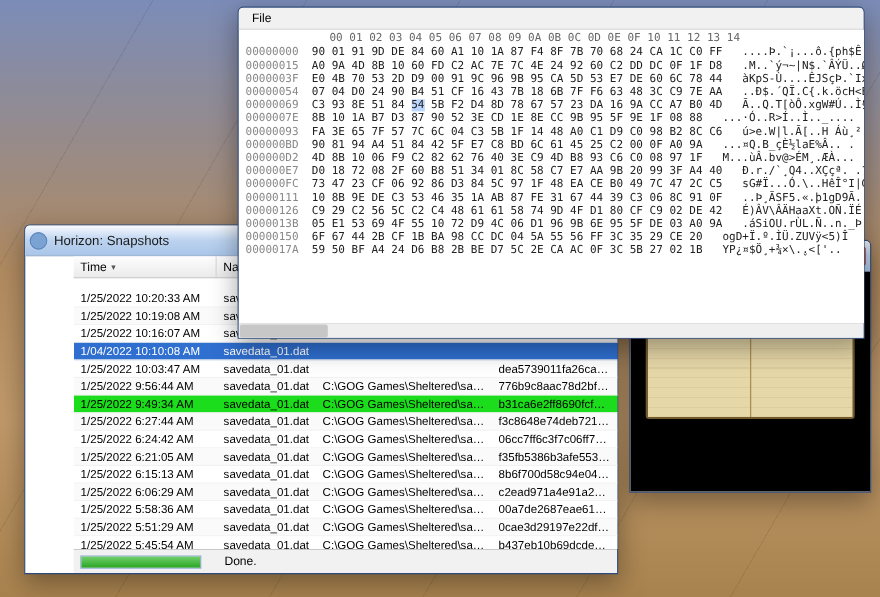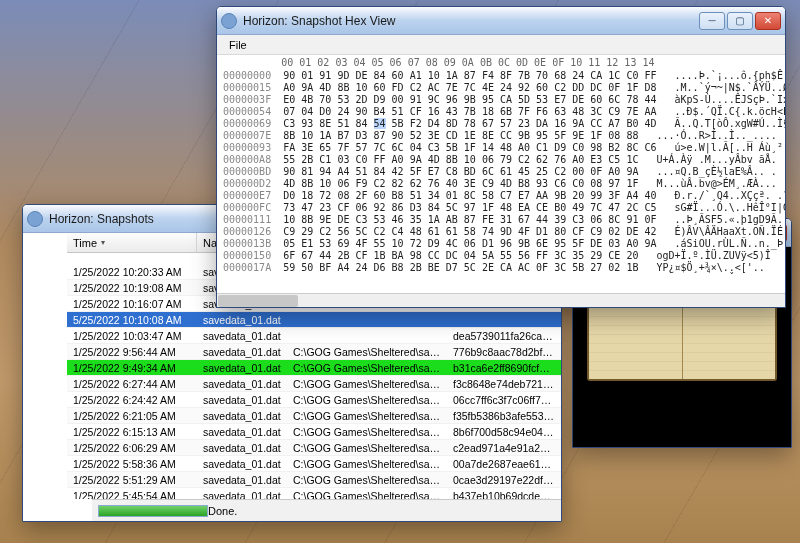--- a/index.html
+++ b/index.html
@@ -52,21 +52,21 @@
     height:20px; background:#f1f1f1; border-bottom:1px solid #d9d9d9;
     display:flex; align-items:center; padding:0 6px; font-size:11px;
   }
   .menubar span { padding:2px 6px; }
 
   
   #hexwin { left:216px; top:6px; width:570px; height:302px; z-index:3;}
   .hexbody { flex:1; overflow:auto; background:#fff;}
   .hexheader {
     font-family: Consolas, monospace; font-size:10px; color:#666;
-    padding:2px 4px; white-space:pre;
+    padding:2px 22px; white-space:pre;
   }
   .hexcontent { font-family: Consolas, monospace; font-size:10px; color:#222; padding:0 6px 6px;}
   .hexrow { white-space:pre; line-height:12px;}
   .hexrow .addr { color:#888; }
   .hexhl { background:#bcd7ff; }
   .hexscroll{ height:14px; background:#efefef; border-top:1px solid #ccc; display:flex;}
   .hexscroll .thumb{ width:80px;height:12px;margin:1px;background:#c7c7c7;border-radius:2px;}
 
   
   #snapwin { left:22px; top:204px; width:540px; height:318px; z-index:2;}
@@ -84,59 +84,49 @@
   .gridrows { flex:1; overflow:auto;margin-top:11px;}
   .row { display:flex; height:16px; font-size:10.5px; align-items:center; border-bottom:1px solid #f1f1f1; background:#fff;}
   .row:nth-child(even){ background:#fafafa;}
   .row .cell{ padding:0 6px; white-space:nowrap; overflow:hidden; text-overflow:ellipsis;}
   .cell-time{width:130px;}
   .cell-name{width:90px;}
   .cell-file{width:160px;}
   .cell-hash{flex:1;}
   .row.sel { background:#2f6fd0; color:#fff;}
   .row.hl  { background:#1cdd1c;}
-  .statusbar{ height:22px; background:#f1f1f1; border-top:1px solid #c9c9c9; display:flex; align-items:center; padding:0 6px; gap:0;margin-left:25px;}
+  .statusbar{ height:22px; background:#f1f1f1; border-top:1px solid #c9c9c9; display:flex; align-items:center; padding:0 6px; gap:21px;}
   .progress{ width:110px; height:12px; border:1px solid #8aa9d0; background:#e8eff8; }
   .progress .fill{ height:100%; width:100%; background:linear-gradient(180deg,#71d06c,#2aa524);}
 
   
   #imgwin { left:572px; top:218px; width:220px; height:230px; z-index:1;}
   .imgbody{ flex:1; background:#000; display:flex; align-items:flex-start; justify-content:center; padding-top:14px;}
   .book{ width:190px; height:120px; background:linear-gradient(180deg,#cbb17a,#b89a5e);
     display:flex; border:2px solid #735a2e; border-radius:3px; }
   .book .page{ flex:1; background:repeating-linear-gradient(180deg,#e6d7a8 0 8px,#dccd9e 8px 9px); border-right:1px solid #a2884d;}
   .book .page:last-child{border-right:none;}
 </style>
 </head>
 <body>
 
 <div id="hexwin" class="window">
-  <div class="titlebar">
-    <span class="app-icon"></span>
-    <span class="title">Horizon: Snapshot Hex View</span>
-    <div class="winbtns">
-      <div class="winbtn">─</div>
-      <div class="winbtn">▢</div>
-      <div class="winbtn close">✕</div>
-    </div>
-  </div>
   <div class="menubar">
     <span>File</span>
   </div>
   <div class="hexbody">
     <div class="hexheader">          00 01 02 03 04 05 06 07 08 09 0A 0B 0C 0D 0E 0F 10 11 12 13 14</div>
     <div class="hexcontent" id="hexcontent">
         <div class="hexrow"><span class="addr">00000000</span>  90 01 91 9D DE 84 60 A1 10 1A 87 F4 8F 7B 70 68 24 CA 1C C0 FF   ....Þ.`¡...ô.{ph$Ê.Ày</div>
         <div class="hexrow"><span class="addr">00000015</span>  A0 9A 4D 8B 10 60 FD C2 AC 7E 7C 4E 24 92 60 C2 DD DC 0F 1F D8   .M..`ý¬~|N$.`ÂÝÜ..Ø</div>
         <div class="hexrow"><span class="addr">0000003F</span>  E0 4B 70 53 2D D9 00 91 9C 96 9B 95 CA 5D 53 E7 DE 60 6C 78 44   àKpS-Ù....ÊJSçÞ.`IxD</div>
         <div class="hexrow"><span class="addr">00000054</span>  07 04 D0 24 90 B4 51 CF 16 43 7B 18 6B 7F F6 63 48 3C C9 7E AA   ..Ð$.´QÏ.C{.k.öcH&lt;É~ª</div>
         <div class="hexrow"><span class="addr">00000069</span>  C3 93 8E 51 84 <span class="hexhl">54</span> 5B F2 D4 8D 78 67 57 23 DA 16 9A CC A7 B0 4D   Ã..Q.T[òÔ.xgW#Ú..Ì§°M</div>
         <div class="hexrow"><span class="addr">0000007E</span>  8B 10 1A B7 D3 87 90 52 3E CD 1E 8E CC 9B 95 5F 9E 1F 08 88   ...·Ó..R&gt;Í..Ì.._....</div>
         <div class="hexrow"><span class="addr">00000093</span>  FA 3E 65 7F 57 7C 6C 04 C3 5B 1F 14 48 A0 C1 D9 C0 98 B2 8C C6   ú&gt;e.W|l.Ã[..H Áù¸²..Æ</div>
-        <div class="hexrow"><span class="addr">000000A8</span>  55 2B C1 03 C0 FF A0 9A 4D 8B 10 06 79 C2 62 76 A0 E3 C5 1C   U+Á.Àÿ .M...yÂbv ãÅ.</div>
         <div class="hexrow"><span class="addr">000000BD</span>  90 81 94 A4 51 84 42 5F E7 C8 BD 6C 61 45 25 C2 00 0F A0 9A   ...¤Q.B_çÈ½laE%Â.. .</div>
         <div class="hexrow"><span class="addr">000000D2</span>  4D 8B 10 06 F9 C2 82 62 76 40 3E C9 4D B8 93 C6 C0 08 97 1F   M...ùÂ.bv@&gt;ÉM¸.ÆÀ...</div>
         <div class="hexrow"><span class="addr">000000E7</span>  D0 18 72 08 2F 60 B8 51 34 01 8C 58 C7 E7 AA 9B 20 99 3F A4 40   Ð.r./`¸Q4..XÇçª. .?¤@</div>
         <div class="hexrow"><span class="addr">000000FC</span>  73 47 23 CF 06 92 86 D3 84 5C 97 1F 48 EA CE B0 49 7C 47 2C C5   sG#Ï...Ó.\..HêÎ°I|G,Å</div>
         <div class="hexrow"><span class="addr">00000111</span>  10 8B 9E DE C3 53 46 35 1A AB 87 FE 31 67 44 39 C3 06 8C 91 0F   ..Þ¸ÃSF5.«.þ1gD9Ã...</div>
         <div class="hexrow"><span class="addr">00000126</span>  C9 29 C2 56 5C C2 C4 48 61 61 58 74 9D 4F D1 80 CF C9 02 DE 42   É)ÂV\ÂÄHaaXt.OÑ.ÏÉ.ÞB</div>
         <div class="hexrow"><span class="addr">0000013B</span>  05 E1 53 69 4F 55 10 72 D9 4C 06 D1 96 9B 6E 95 5F DE 03 A0 9A   .áSiOU.rÙL.Ñ..n._Þ. .</div>
         <div class="hexrow"><span class="addr">00000150</span>  6F 67 44 2B CF 1B BA 98 CC DC 04 5A 55 56 FF 3C 35 29 CE 20   ogD+Ï.º.ÌÜ.ZUVÿ&lt;5)Î </div>
         <div class="hexrow"><span class="addr">0000017A</span>  59 50 BF A4 24 D6 B8 2B BE D7 5C 2E CA AC 0F 3C 5B 27 02 1B   YP¿¤$Ö¸+¾×\.̬.&lt;['..</div>
       </div>
@@ -185,21 +175,21 @@
           <div class="cell cell-file"></div>
           <div class="cell cell-hash"></div>
         </div>
         <div class="row">
           <div class="cell cell-time">1/25/2022 10:16:07 AM</div>
           <div class="cell cell-name">savedata_01.dat</div>
           <div class="cell cell-file"></div>
           <div class="cell cell-hash"></div>
         </div>
         <div class="row sel">
-          <div class="cell cell-time">5/25/2022 10:10:08 AM</div>
+          <div class="cell cell-time">1/04/2022 10:10:08 AM</div>
           <div class="cell cell-name">savedata_01.dat</div>
           <div class="cell cell-file"></div>
           <div class="cell cell-hash"></div>
         </div>
         <div class="row">
           <div class="cell cell-time">1/25/2022 10:03:47 AM</div>
           <div class="cell cell-name">savedata_01.dat</div>
           <div class="cell cell-file"></div>
           <div class="cell cell-hash">dea5739011fa26ca68b266dfa9dabc...</div>
         </div>

